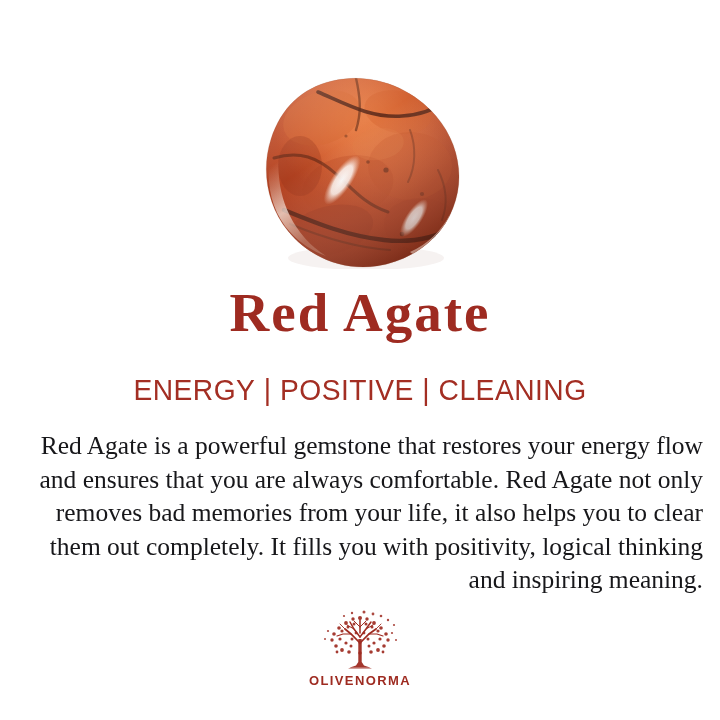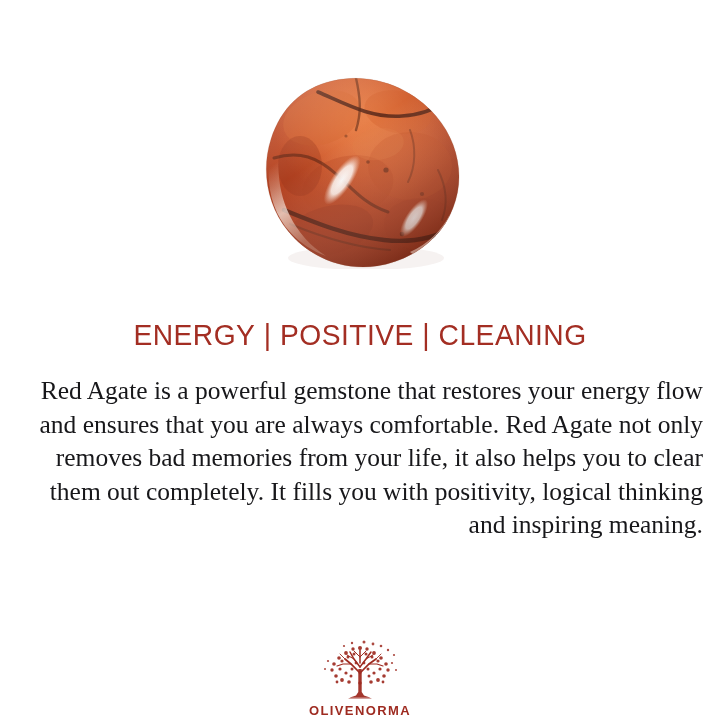--- a/index.html
+++ b/index.html
@@ -81,21 +81,21 @@
     line-height: 33.5px;
     color: #17171a;
     text-align: right;
   }
 
   
   .logo-block {
     position: absolute;
     left: 0;
     right: 0;
-    top: 639px;
+    top: 609px;
     display: flex;
     flex-direction: column;
     align-items: center;
   }
   .logo-tree { display: block; width: 84px; height: 62px; }
   .logo-word {
     font-family: "Liberation Sans", "DejaVu Sans", sans-serif;
     font-size: 13px;
     font-weight: 700;
     letter-spacing: 1.4px;
@@ -185,20 +185,21 @@
                    C186 158 174 174 158 184 Z" fill="#e9d2c6" opacity="0.55"></path>
         </g>
 
         <path d="M72 7 C110 -2 150 12 176 42 C199 69 205 104 193 134
                  C181 166 150 187 117 192 C84 197 50 184 28 157
                  C7 131 1 96 11 65 C21 34 42 14 72 7 Z" fill="none" stroke="#8c4a33" stroke-width="0.8" opacity="0.22"></path>
       </svg>
     </div>
   </div>
 
+  <h1 class="title">Red  Agate</h1>
 
   <div class="subtitle">
     <span>ENERGY</span><span class="sep">|</span><span>POSITIVE</span><span class="sep">|</span><span>CLEANING</span>
   </div>
 
   <p class="body-copy">Red Agate is a powerful gemstone that restores your energy flow and ensures that you are always comfortable. Red Agate not only removes bad memories from your life, it also helps you to clear them out completely. It fills you with positivity, logical thinking and inspiring meaning.</p>
 
   <div class="logo-block">
     <svg class="logo-tree" viewBox="0 0 84 62" xmlns="http://www.w3.org/2000/svg">
       <g fill="#9e2b21">

